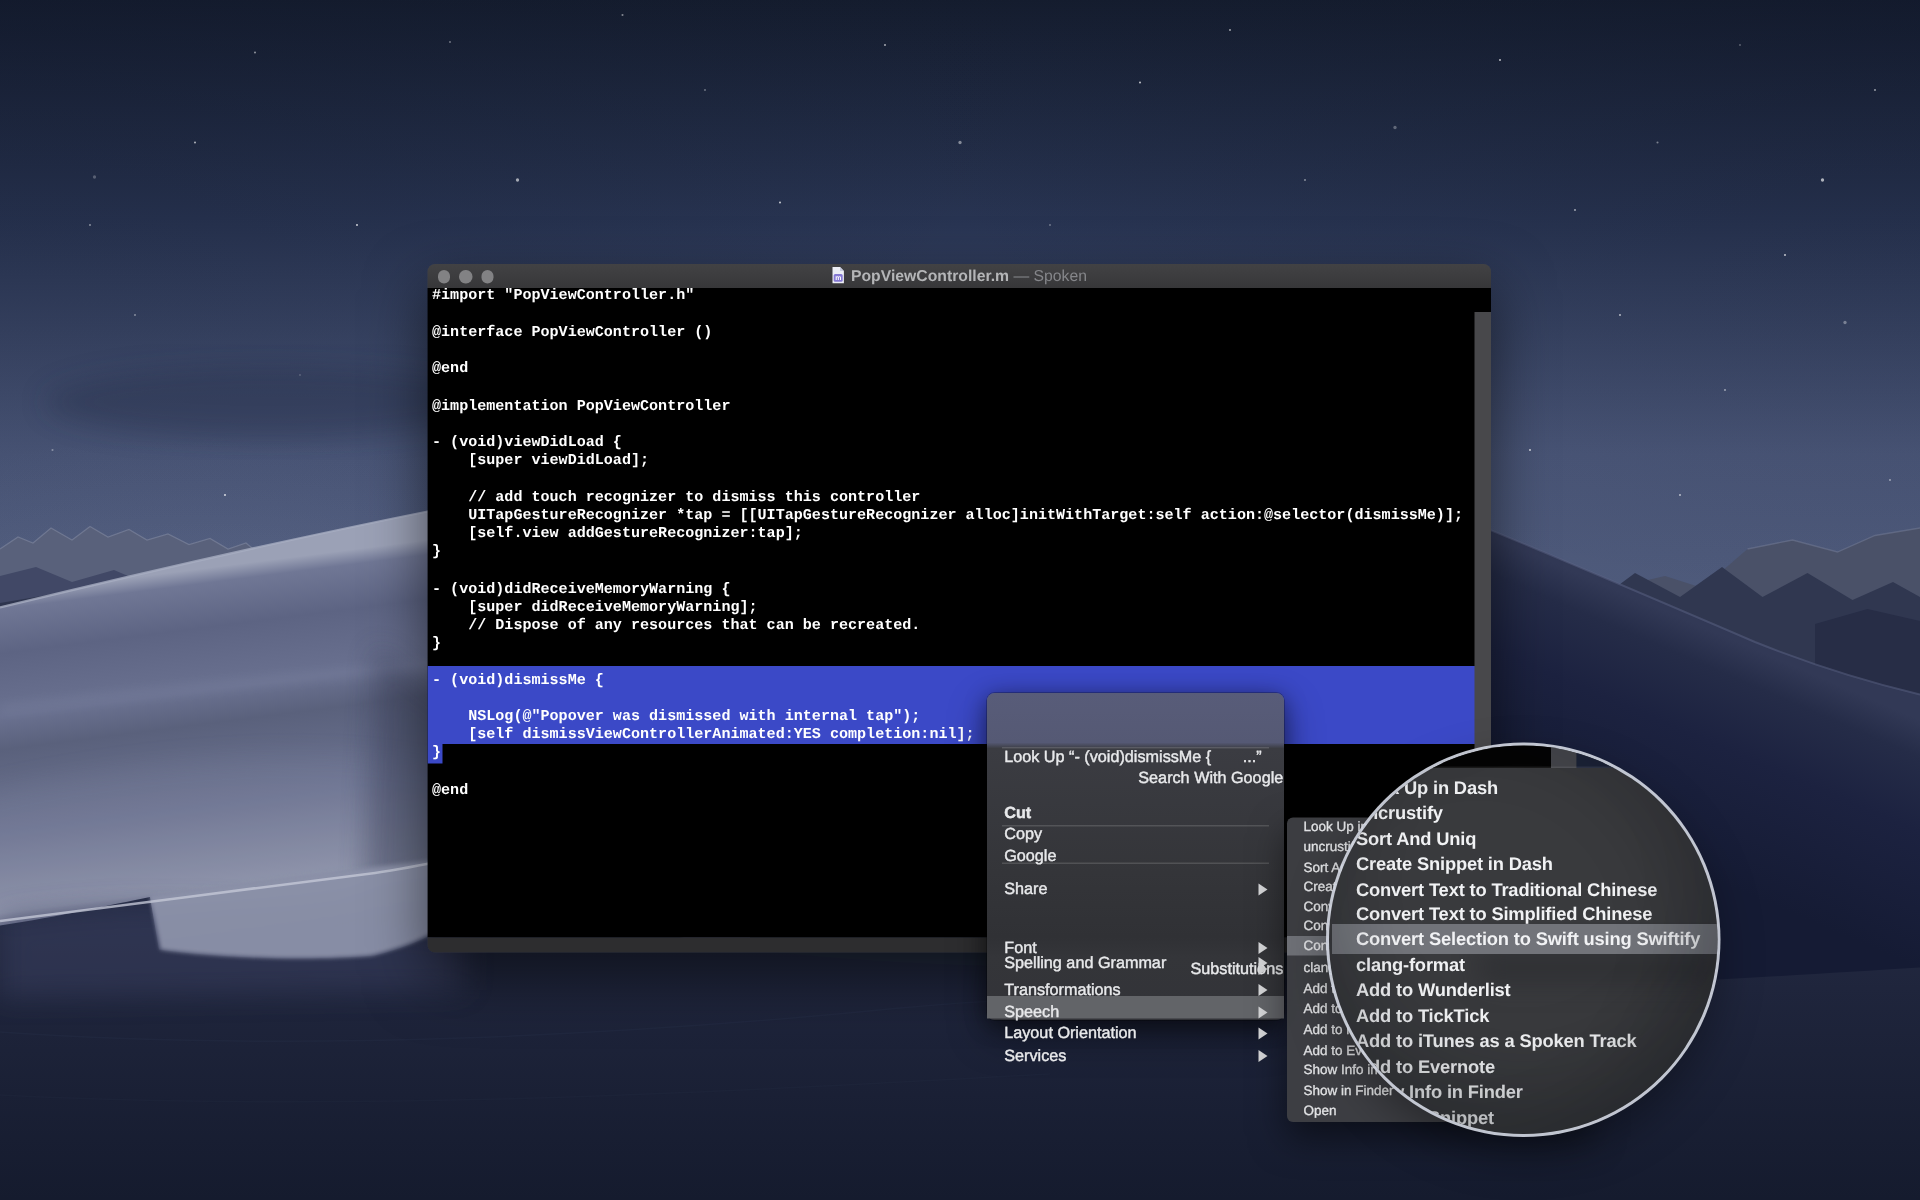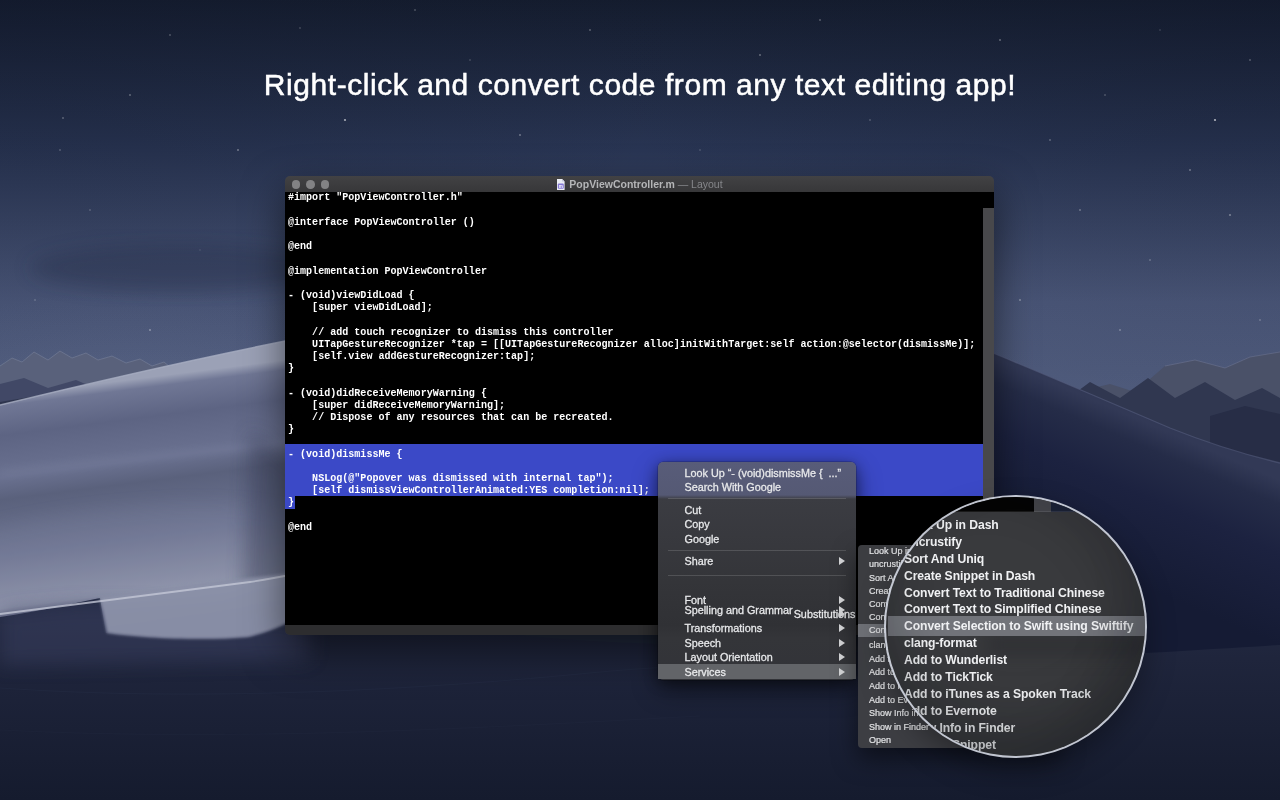--- a/index.html
+++ b/index.html
@@ -29,21 +29,21 @@
   #scrollbar { position:absolute; right:0; top:16px; width:11px; height:433px; background:#48484b; }
   #bottombar { position:absolute; left:0; top:449px; width:709px; height:10px;
     background:#2d2d2f; border-radius:0 0 5px 5px; }
 
   
   #menu { position:absolute; left:657.5px; top:461.5px; width:198px; height:218px;
     background:linear-gradient(#585c79 0px, #555974 33px, #3b3c42 37px, #343539 120px, #303135 163px, #343539 176px, #323338 218px);
     border-radius:5px;
     box-shadow:0 3px 14px rgba(0,0,0,0.4), 0 10px 26px rgba(0,0,0,0.42), 0 0 0 0.5px rgba(0,0,0,0.3); }
   .mrow { position:absolute; left:0; width:198px; height:14.4px; line-height:14.4px;
-    padding-left:27px; font-size:10.8px; color:#e8e9eb; white-space:nowrap; -webkit-text-stroke:0.28px #e8e9eb; }
+    padding-left:12px; font-size:10.8px; color:#e8e9eb; white-space:nowrap;margin-top:32px; -webkit-text-stroke:0.28px #e8e9eb; }
   .msep { position:absolute; left:10px; width:178px; height:1px; background:rgba(255,255,255,0.14); }
   .arr { position:absolute; left:181px; top:3.2px; width:0; height:0;
     border-left:6.8px solid #d5d6d8; border-top:4.2px solid transparent; border-bottom:4.2px solid transparent; }
   #mhl { position:absolute; left:0; top:202.5px; width:198px; height:14.5px; background:#626468; }
 
   
   #submenu { position:absolute; left:858px; top:544.5px; width:200px; height:203px;
     background:rgba(62,63,68,0.96); border-radius:4px 0 0 4px;
     box-shadow:0 10px 24px rgba(0,0,0,0.5); }
   .srow { position:absolute; left:0; width:200px; height:13px; line-height:13px;
@@ -197,21 +197,20 @@
     <path d="M0,405 C90,383 190,360 290,340" fill="none" stroke="#a8aec2" stroke-width="1.5" opacity="0.8"></path>
 
     <path d="M0,617 C40,611 75,603 100,598 L106,633 C140,638 200,641 250,637 C270,632 285,625 297,618 L370,600 C450,634 560,642 700,645 C800,648 900,655 1000,661 C1100,656 1200,650 1280,645 L1280,800 L0,800 Z" fill="url(#sand)"></path>
     <path d="M0,612 C60,604 120,600 200,610 C260,618 290,620 310,622 L310,660 L0,665 Z" fill="#3a4160" opacity="0.5" filter="url(#soft9)"></path>
     <path d="M0,688 C200,702 420,690 600,672 C760,657 900,668 1010,690" fill="none" stroke="#39415c" stroke-width="1" opacity="0.15"></path>
     <path d="M0,730 C240,742 480,728 700,716" fill="none" stroke="#333b54" stroke-width="1" opacity="0.12"></path>
     <path d="M100,597 C160,589 230,580 292,573 L297,617 C285,625 268,632 248,637 C205,641 140,638 107,633 Z" fill="#8c92a9" opacity="0.95" filter="url(#soft2)"></path>
     <path d="M0,614 C80,604 170,592 250,582 C270,579 285,576 300,573" fill="none" stroke="#c3c7d6" stroke-width="1.8" opacity="0.8"></path>
   </svg>
 
-  <div id="headline">Right-click and convert code from any text editing app!</div>
 
   <div id="win">
     <div id="codearea">
       <div id="selwide"></div>
       <div id="selnarrow"></div>
       <pre id="code">#import "PopViewController.h"
 
 @interface PopViewController ()
 
 @end
@@ -242,31 +241,31 @@
     </div>
     <div id="titlebar">
       <div class="dot" style="left:6.5px;"></div>
       <div class="dot" style="left:21px;"></div>
       <div class="dot" style="left:35.5px;"></div>
       <div id="titletext"><svg id="docicon" viewBox="0 0 9 11">
             <path d="M1,0 L6,0 L8.6,2.6 L8.6,11 L1,11 Z" fill="#eceef5"></path>
             <path d="M6,0 L6,2.6 L8.6,2.6 Z" fill="#c5c9dd"></path>
             <rect x="1.8" y="4.6" width="6" height="5.2" rx="1" fill="#8579d4"></rect>
             <text x="4.8" y="8.9" font-size="4.6" font-weight="bold" fill="#ffffff" text-anchor="middle" font-family="Liberation Sans">m</text>
-          </svg>PopViewController.m <span class="edited">— Layout</span></div>
+          </svg>PopViewController.m <span class="edited">— Spoken</span></div>
     </div>
     <div id="bottombar"></div>
   </div>
 
   <div id="menu">
     <div id="mhl"></div>
     <div class="mrow" style="top:4px;">Look Up “- (void)dismissMe {<span style="position:absolute;left:171px;">...”</span></div>
-    <div class="mrow" style="top:18.3px;">Search With Google</div>
+    <div class="mrow" style="top:18.3px;text-align:right;">Search With Google</div>
     <div class="msep" style="top:36.5px;"></div>
-    <div class="mrow" style="top:41.3px;">Cut</div>
+    <div class="mrow" style="top:41.3px;font-weight:bold;">Cut</div>
     <div class="mrow" style="top:55.8px;">Copy</div>
     <div class="mrow" style="top:70.3px;">Google</div>
     <div class="msep" style="top:88.5px;"></div>
     <div class="mrow" style="top:92.8px;">Share<i class="arr"></i></div>
     <div class="msep" style="top:113px;"></div>
     <div class="mrow" style="top:131px;">Font<i class="arr"></i></div>
     <div class="mrow" style="top:141px;">Spelling and Grammar<i class="arr"></i></div>
     <div class="mrow" style="top:145.3px;text-align:right;">Substitutions<i class="arr"></i></div>
     <div class="mrow" style="top:159.8px;">Transformations<i class="arr"></i></div>
     <div class="mrow" style="top:174.3px;">Speech<i class="arr"></i></div>

